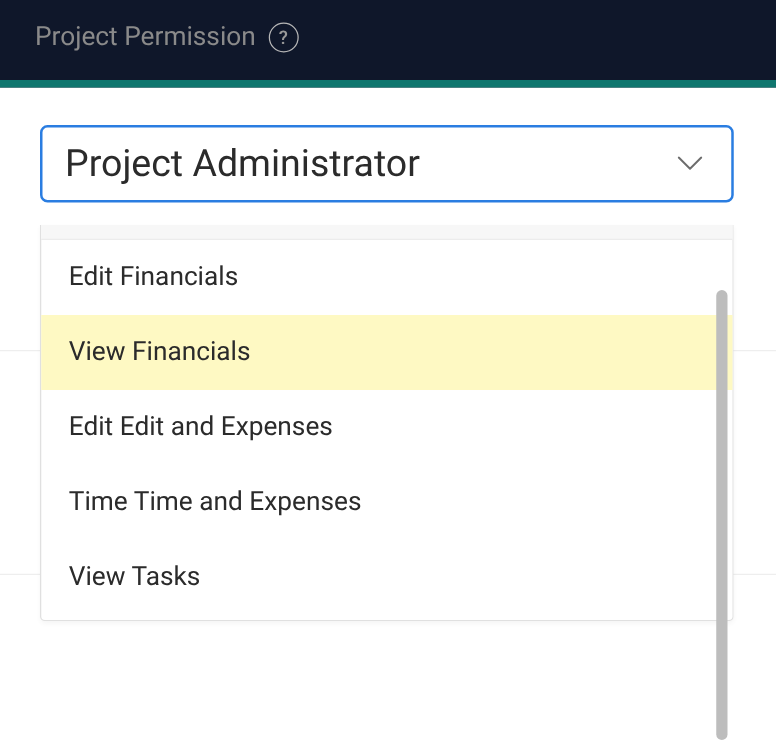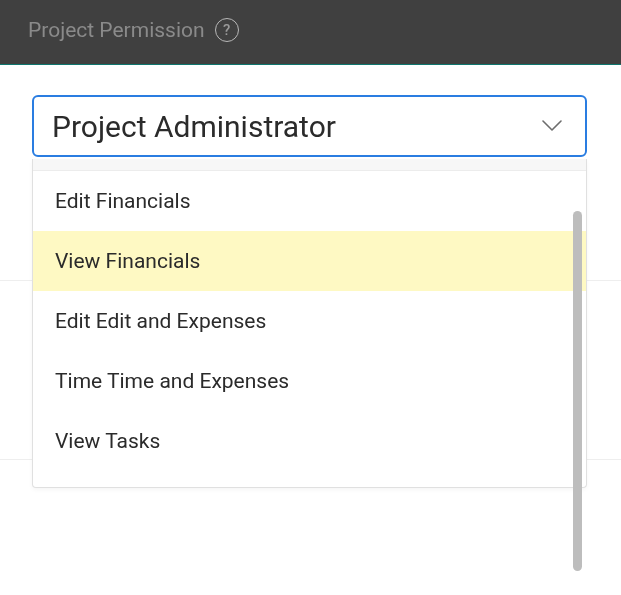--- a/index.html
+++ b/index.html
@@ -5,23 +5,23 @@
     * { box-sizing: border-box; margin: 0; padding: 0; }
     body {
       font-family: -apple-system, BlinkMacSystemFont, "Segoe UI", Roboto, "Helvetica Neue", Arial, sans-serif;
       width: 621px;
       height: 595px;
       background: #ffffff;
       overflow: hidden;
       position: relative;
     }
     .header-region {
-      background: #404040;
+      background: #0f172a;
       padding: 18px 28px 22px 28px;
-      border-bottom: 1px solid #0f766e;
+      border-bottom: 6px solid #0f766e;
     }
     .field-label {
       font-size: 21px;
       color: #8a8a8a;
       display: inline-flex;
       align-items: center;
       gap: 10px;
     }
     .help-badge {
       display: inline-flex;
@@ -60,28 +60,28 @@
       width: 22px;
       height: 22px;
       display: inline-flex;
       align-items: center;
       justify-content: center;
     }
     .chevron svg { display: block; }
     .dropdown {
       position: absolute;
       left: 32px;
-      top: 94px;
+      top: 110px;
       width: 555px;
       background: #ffffff;
       border: 1px solid #e0e0e0;
       border-top: none;
       border-radius: 0 0 4px 4px;
       box-shadow: 0 2px 4px rgba(0,0,0,0.04);
-      padding-bottom: 16px;
+      padding-bottom: 4px;
     }
     .dropdown-top-strip {
       height: 12px;
       width: 100%;
       background: #f7f7f7;
       border-bottom: 1px solid #ececec;
     }
     .dropdown-scroll {
       position: relative;
     }

